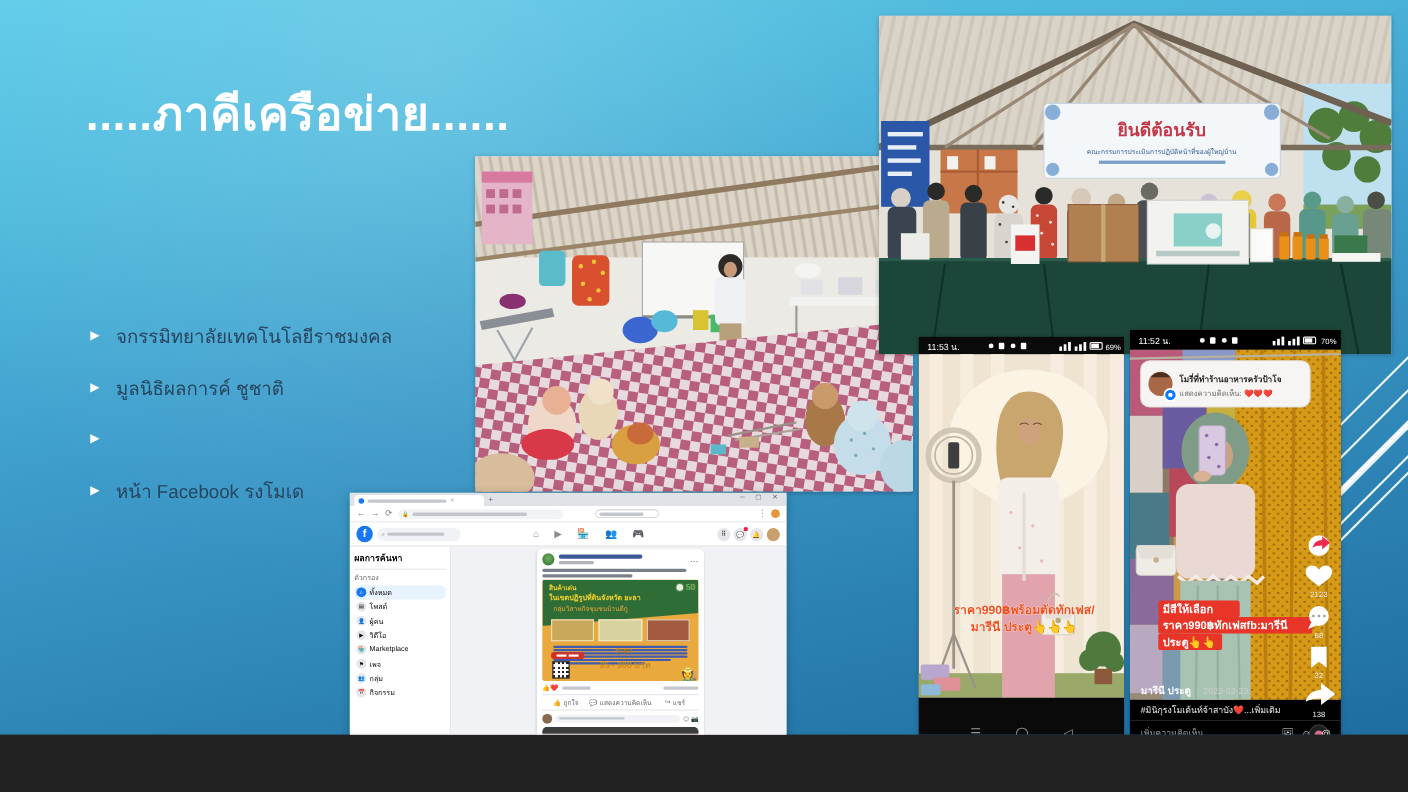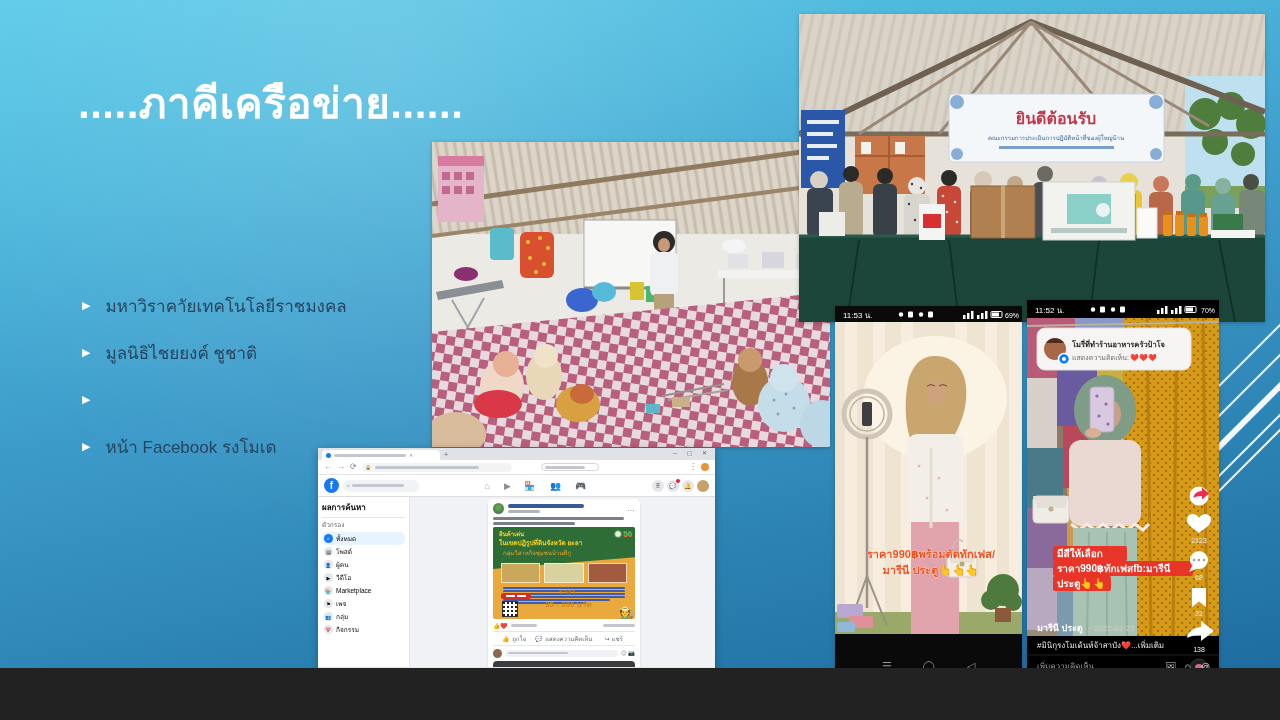--- a/index.html
+++ b/index.html
@@ -122,25 +122,25 @@
   <div class="deco d3"></div>
   <div class="deco d4"></div>
   <div class="deco d5"></div>
   <div class="deco d6"></div>
 
   <div class="title">.....ภาคีเครือข่าย......</div>
 
   <div class="bullets">
     <div class="bullet-row">
       <span class="bullet-marker">▶</span>
-      <span class="bullet-text">มหาวิราคาัยเทคโนโลยีราชมงคล</span>
+      <span class="bullet-text">จกรรมิทยาลัยเทคโนโลยีราชมงคล</span>
     </div>
     <div class="bullet-row">
       <span class="bullet-marker">▶</span>
-      <span class="bullet-text">มูลนิธิไชยยงค์ ชูชาติ</span>
+      <span class="bullet-text">มูลนิธิผลการค์ ชูชาติ</span>
     </div>
     <div class="bullet-row">
       <span class="bullet-marker">▶</span>
     </div>
     <div class="bullet-row">
       <span class="bullet-marker">▶</span>
       <span class="bullet-text">หน้า Facebook รงโมเด</span>
     </div>
   </div>
 

